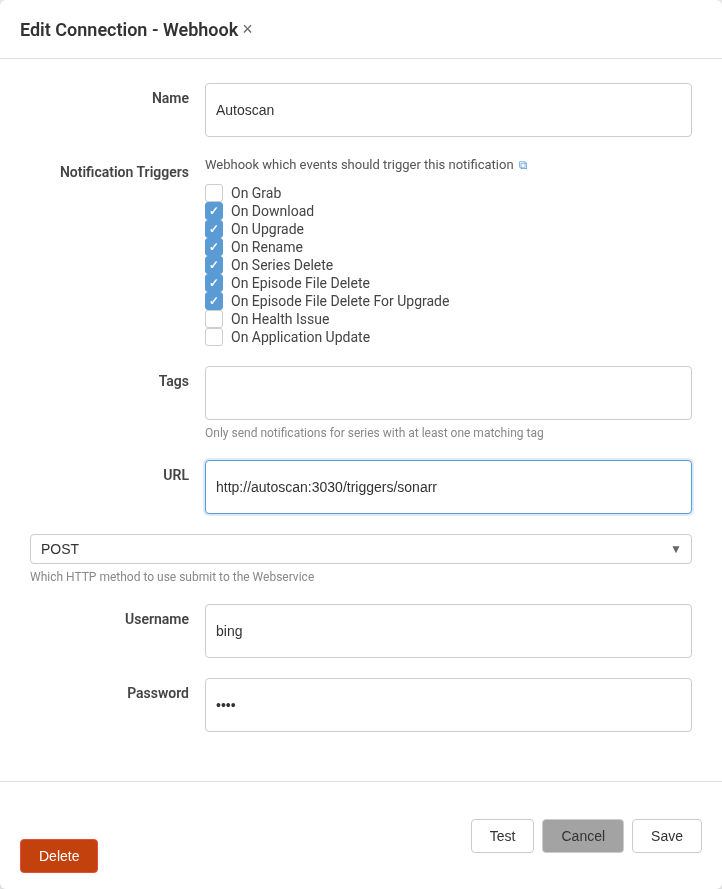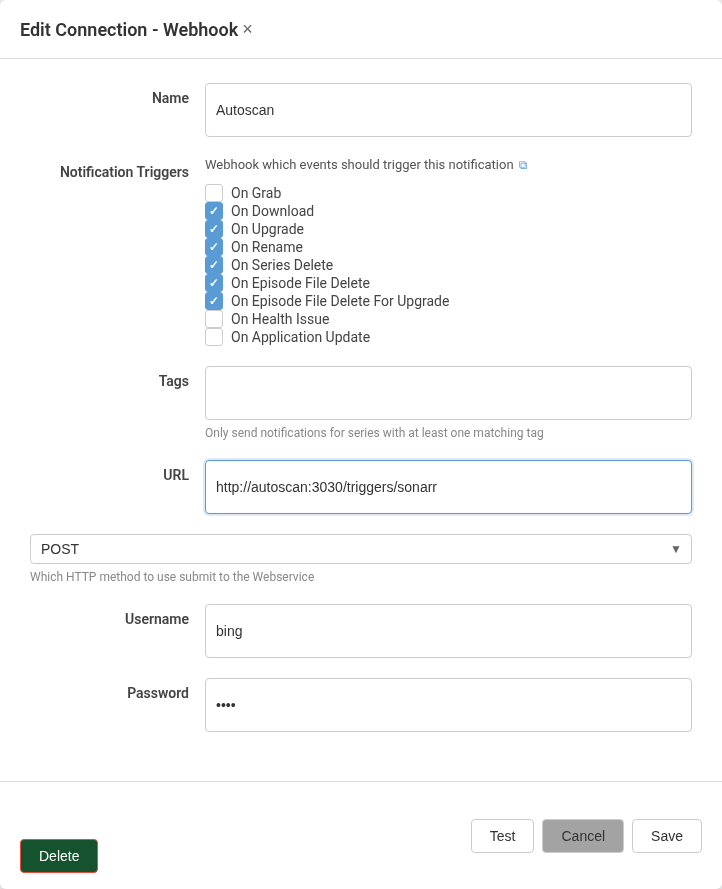--- a/index.html
+++ b/index.html
@@ -168,21 +168,21 @@
     }
     .btn {
       padding: 8px 18px;
       border-radius: 4px;
       font-size: 14px;
       cursor: pointer;
       border: 1px solid transparent;
       font-weight: 500;
     }
     .btn-delete {
-      background: #14532d;
+      background: #c2410c;
       color: #fff;
       border-color: #e74c3c;
       margin-top: 41px;
     }
     .footer-right {
       display: flex;
       gap: 8px;
     }
     .btn-test {
       background: #fff;

